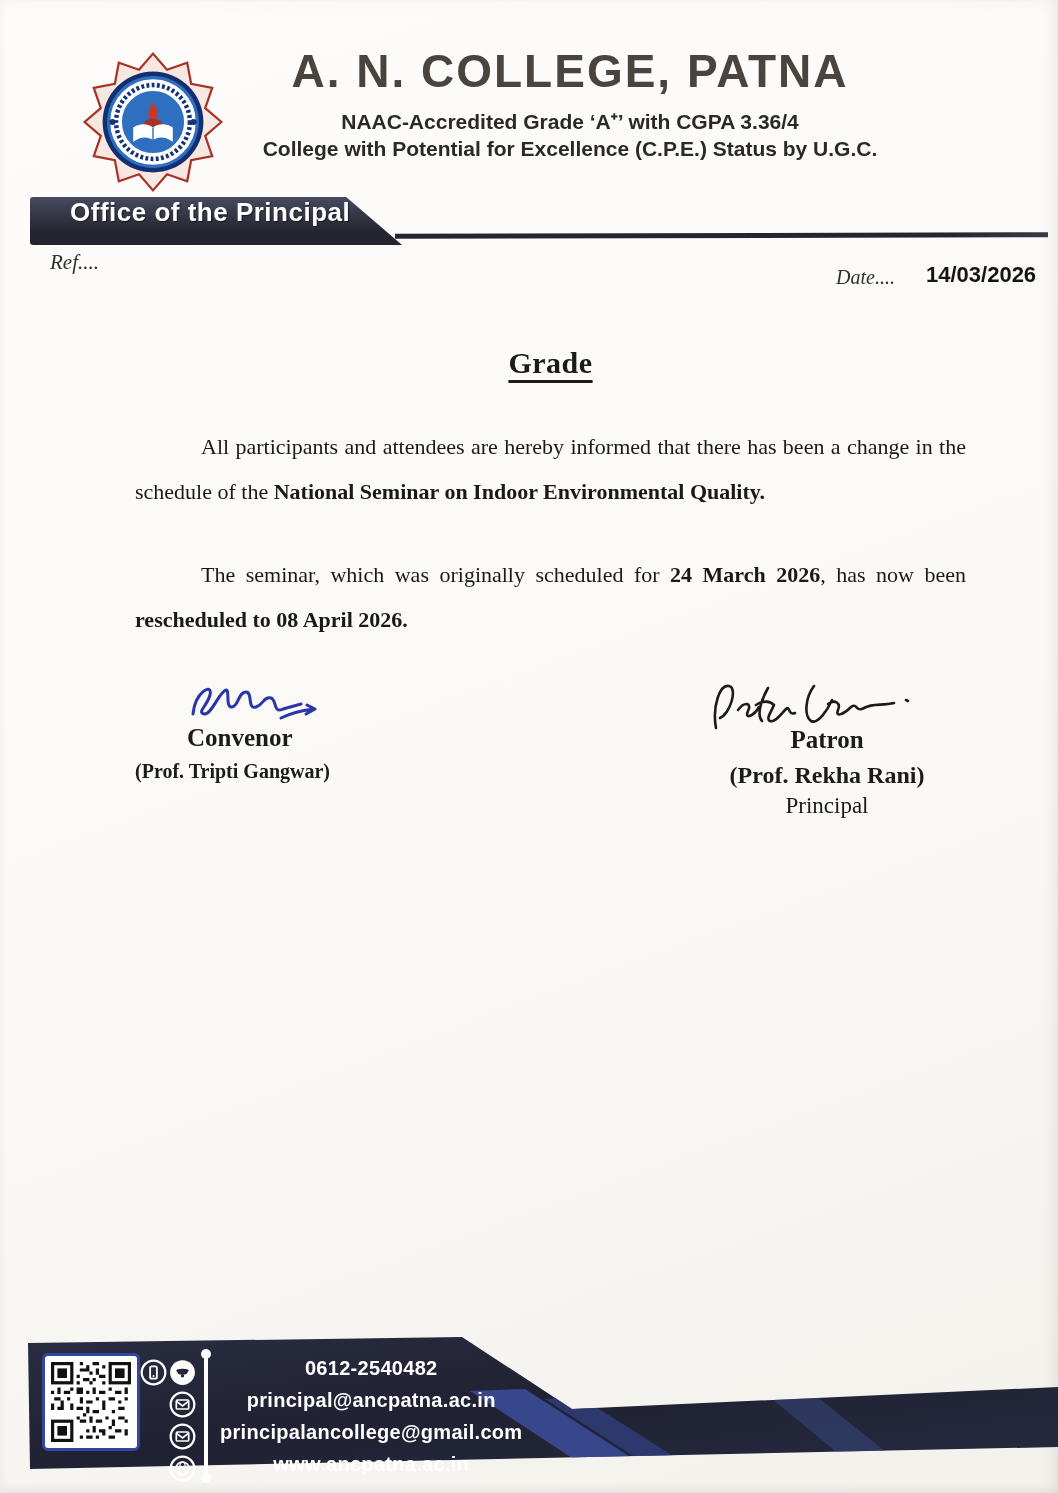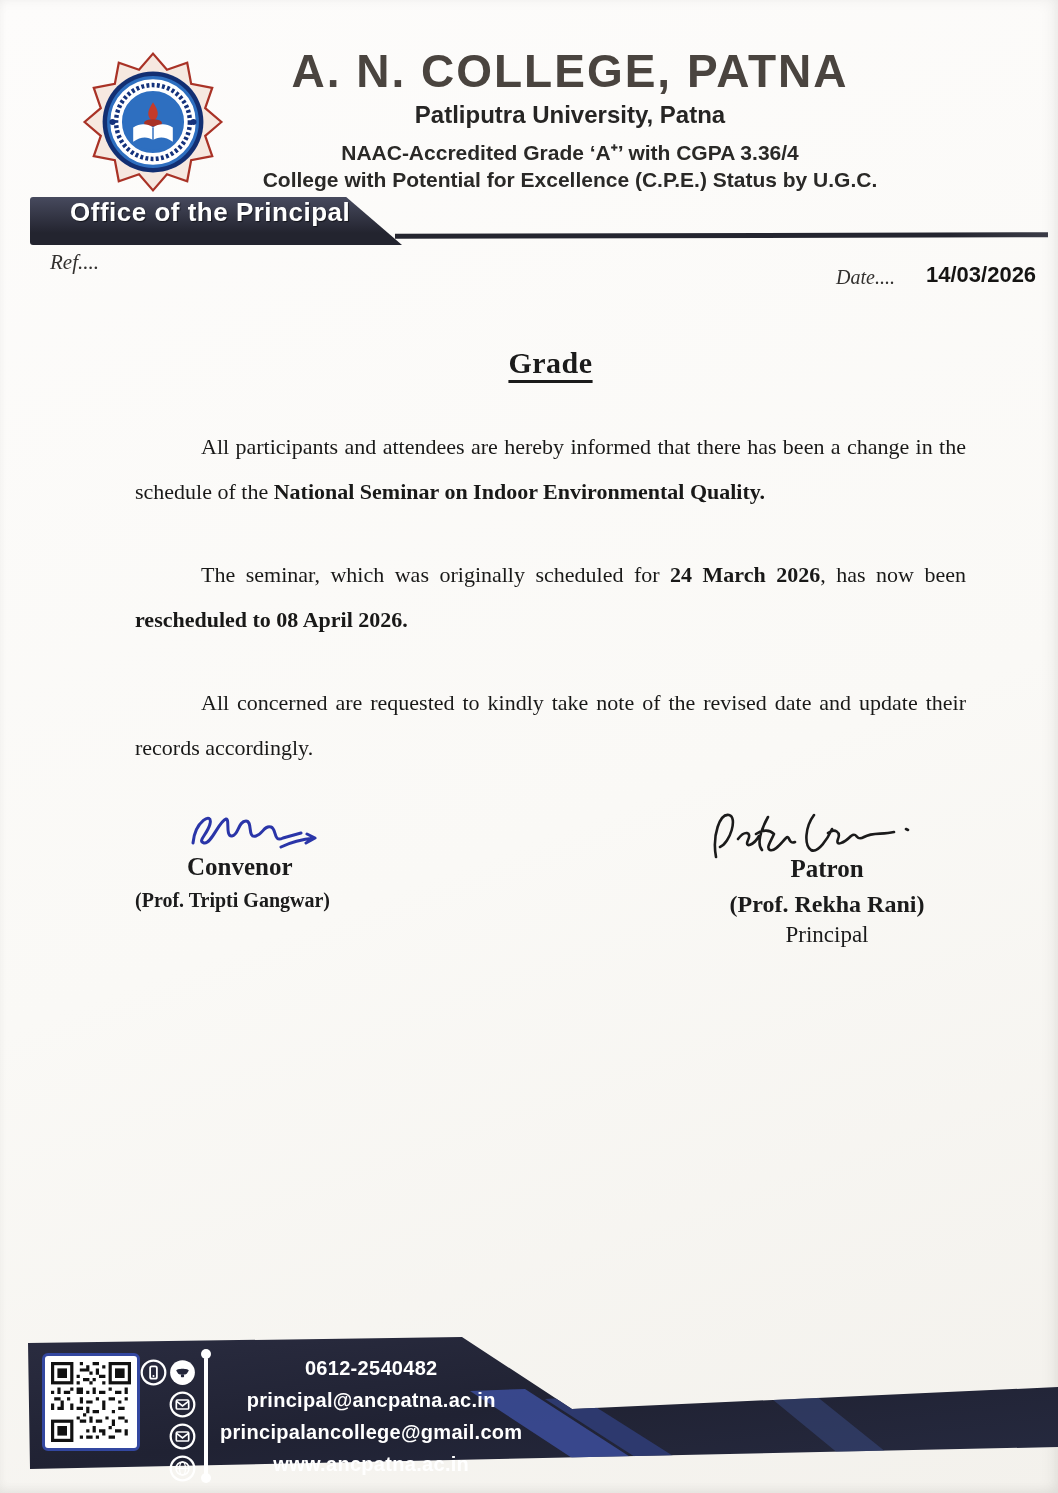--- a/index.html
+++ b/index.html
@@ -94,21 +94,20 @@
       <circle r="31" fill="#2e6fc0"></circle>
       <path d="M0,-22 C6,-13 8,-6 0,-1 C-8,-6 -6,-13 0,-22 Z" fill="#c43b2a"></path>
       <ellipse cx="0" cy="1" rx="10" ry="4" fill="#a93226"></ellipse>
       <path d="M-22,6 C-14,1 -6,2 0,6 C6,2 14,1 22,6 L22,22 C14,16 6,16 0,20 C-6,16 -14,16 -22,22 Z" fill="#ffffff"></path>
       <line x1="0" y1="6" x2="0" y2="20" stroke="#2e6fc0" stroke-width="1.6"></line>
     </svg>
   </div>
 
   <div class="head-text">
     <div class="college-name">A. N. COLLEGE, PATNA</div>
-    <div class="university">Patliputra University, Patna</div>
     <div class="accred">NAAC-Accredited Grade ‘A⁺’ with CGPA 3.36/4</div>
     <div class="cpe">College with Potential for Excellence (C.P.E.) Status by U.G.C.</div>
   </div>
 
   <div class="office-tab">
     <span>Office of the Principal</span>
   </div>
   <div class="office-rule"></div>
 
   <span class="ref-label">Ref....</span>
@@ -117,21 +116,20 @@
 
   <div class="main">
     <div class="notice-title">
       <span>Grade</span>
     </div>
 
     <p class="para p1"><span>All participants and attendees are hereby informed that there has been a change in the schedule of the </span><b>National Seminar on Indoor Environmental Quality.</b></p>
 
     <p class="para p2"><span>The seminar, which was originally scheduled for </span><b>24 March 2026</b><span>, has now been </span><b>rescheduled to 08 April 2026.</b></p>
 
-    <p class="para p3"><span>All concerned are requested to kindly take note of the revised date and update their records accordingly.</span></p>
 
     <div class="signatures">
       <div class="sig-left">
         <svg class="sig-img" width="160" height="60" viewBox="0 0 160 60">
           <path d="M10,38 C12,16 30,6 27,19 C24,30 14,36 21,38 C28,40 36,16 43,14 C47,13 42,32 49,31 C56,30 55,16 63,16 C70,16 64,34 73,31 C80,29 81,20 88,22 C94,24 90,38 100,33 L118,28 M98,42 C108,37 122,34 132,33 L124,29 M132,33 L123,38" fill="none" stroke="#2a35a8" stroke-width="3" stroke-linecap="round" stroke-linejoin="round"></path>
         </svg>
         <div class="sig-role">Convenor</div>
         <div class="sig-name">(Prof. Tripti Gangwar)</div>
       </div>
 

